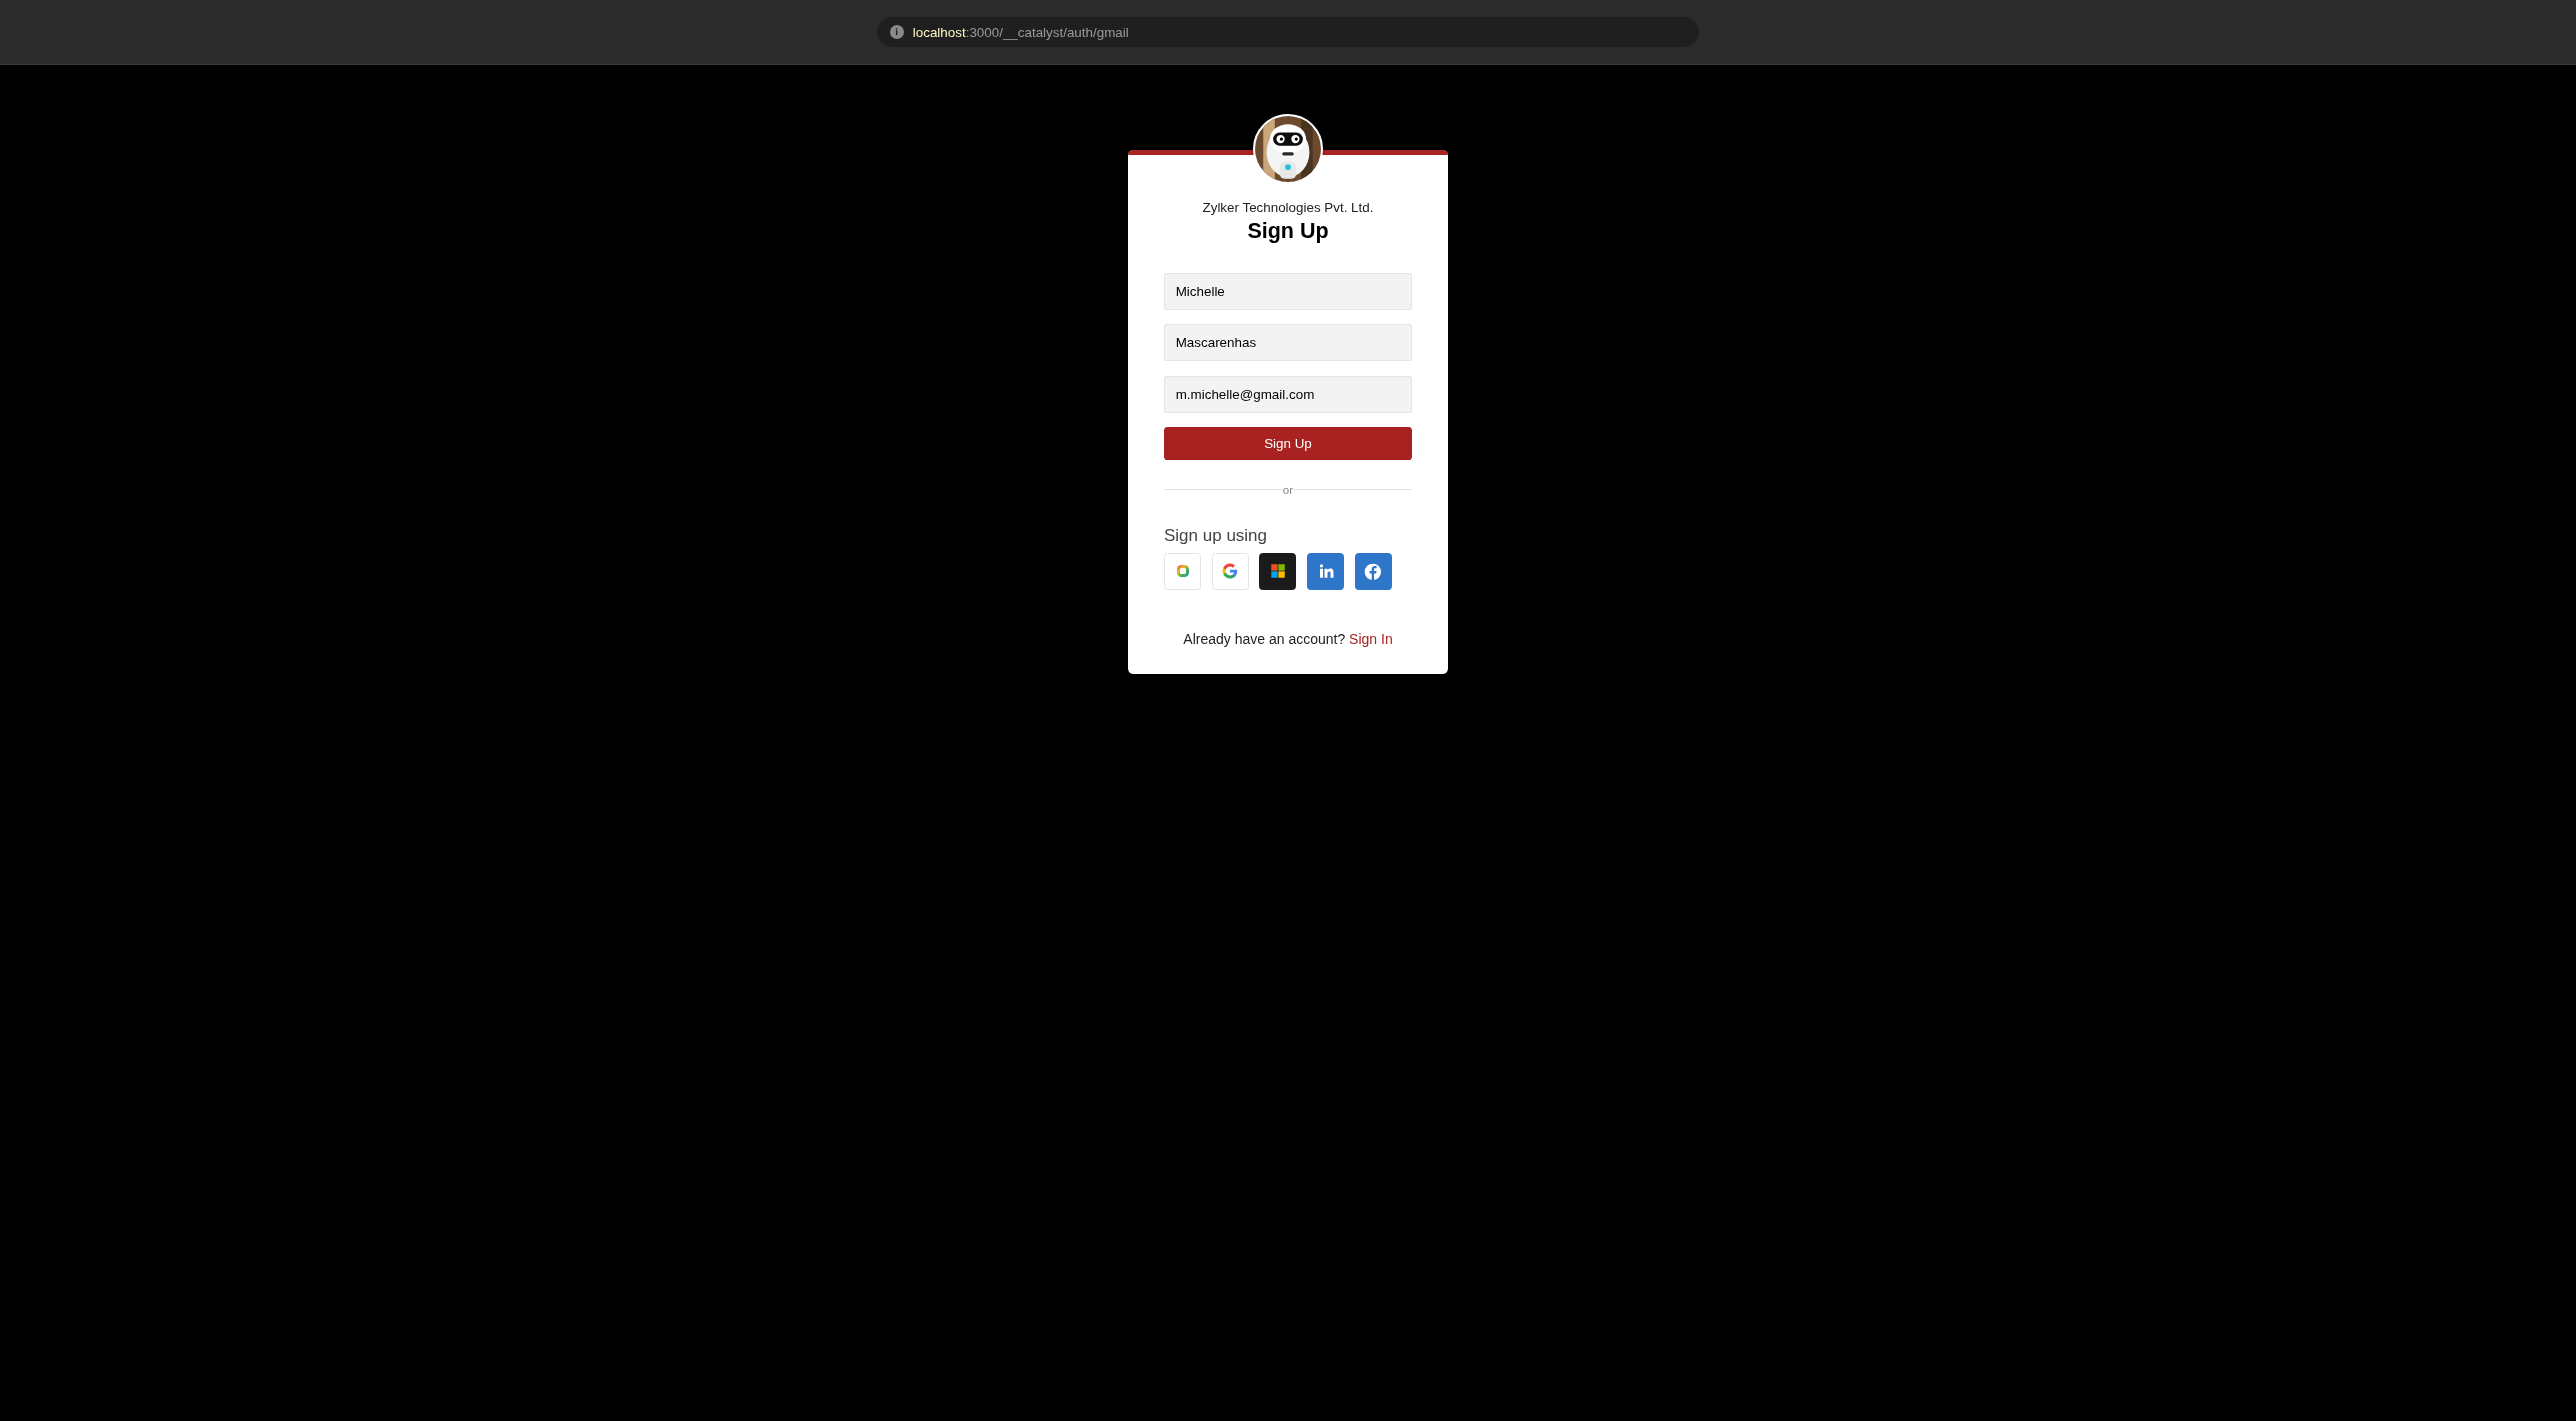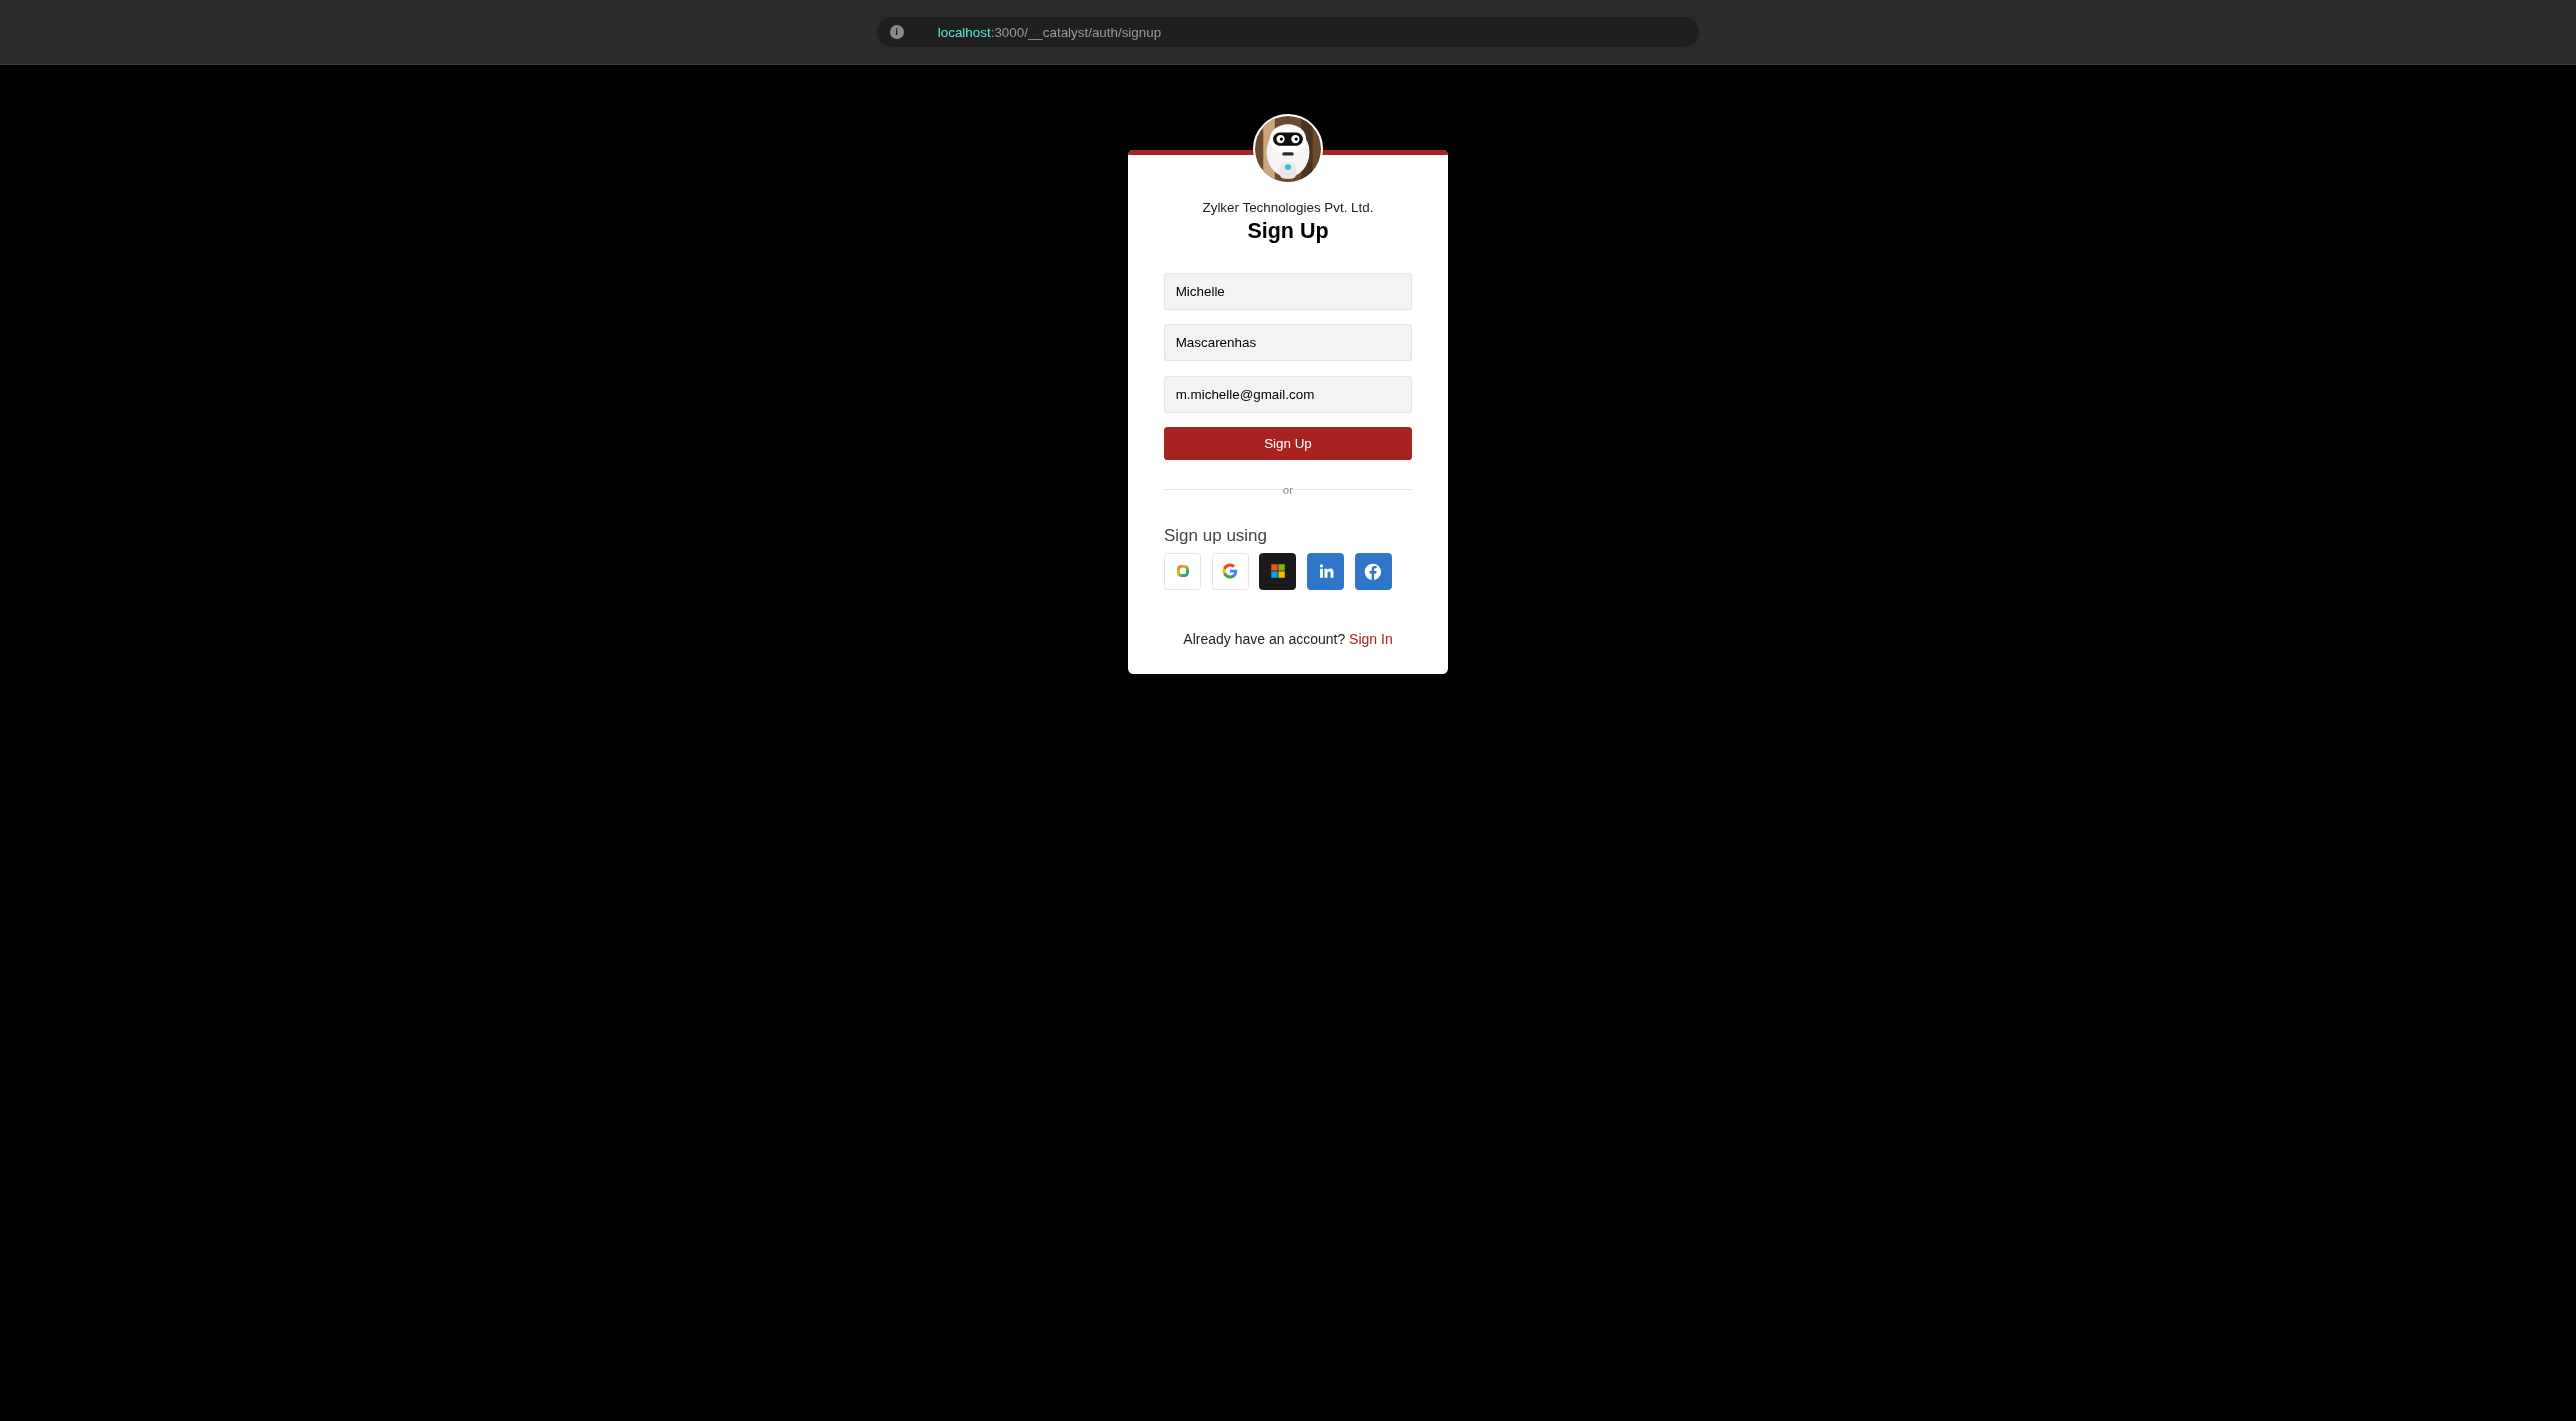--- a/index.html
+++ b/index.html
@@ -43,21 +43,21 @@
       color: #1f1f1f;
       font-weight: bold;
       font-family: serif;
       flex-shrink: 0;
     }
     .url-text {
       color: #cfcfcf;
       font-size: 13.4px;
       white-space: nowrap;
     }
-    .url-host { color: #5eead4; margin-left: 25px; }
+    .url-host { color: #fef9c3; }
     .url-path { color: #9a9a9a; }
 
     .content-area {
       background: #000;
       padding-top: 85px;
       display: flex;
       justify-content: center;
     }
 
     .card-wrapper {
@@ -190,21 +190,21 @@
     .social-btn svg { width: 18px; height: 18px; }
     .social-btn.fb svg { width: 19.7px; height: 19.7px; }
   </style>
 </head>
 <body>
 
 <div class="browser-chrome">
   <div class="url-bar">
     <span class="url-info-icon">i</span>
     <span class="url-text">
-      <span class="url-host">localhost</span><span class="url-path">:3000/__catalyst/auth/signup</span>
+      <span class="url-host">localhost</span><span class="url-path">:3000/__catalyst/auth/gmail</span>
     </span>
   </div>
 </div>
 
 <div class="content-area">
   <div class="card-wrapper">
 
     <div class="avatar">
       <svg viewBox="0 0 80 80">
         <rect width="80" height="80" fill="#6b4a2e"></rect>

